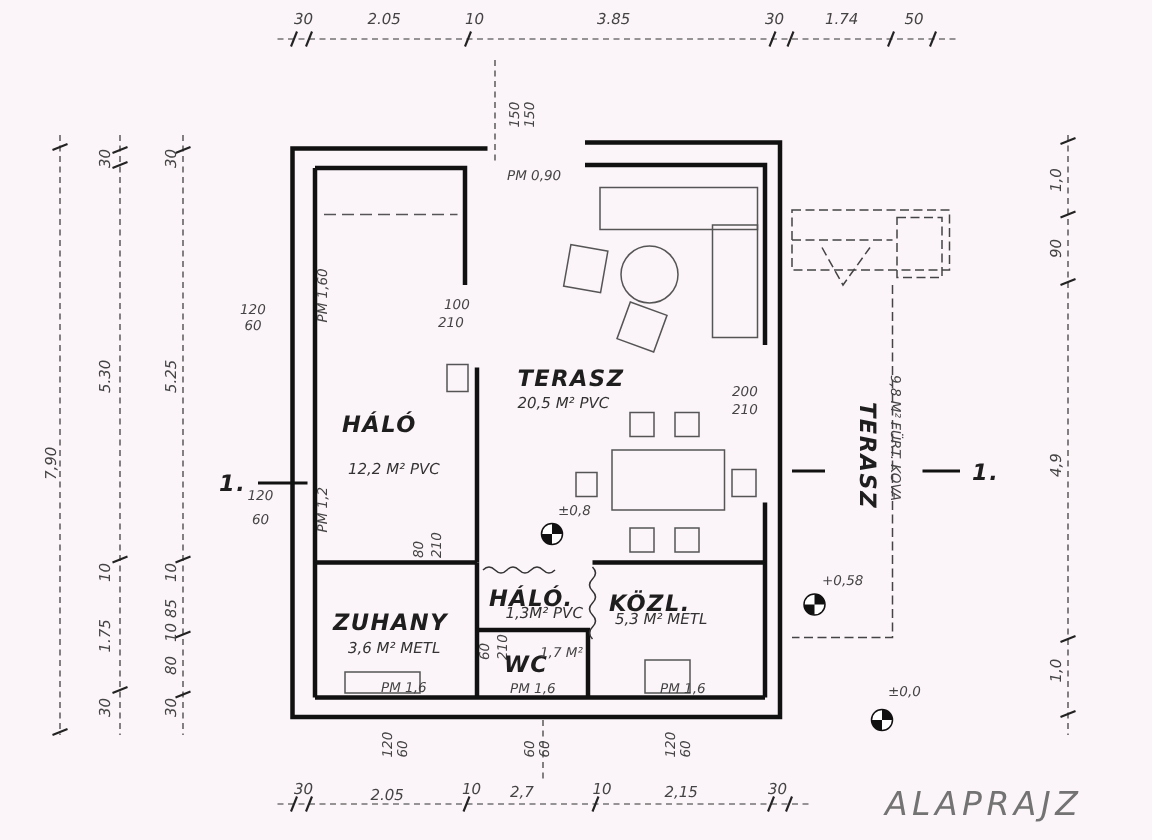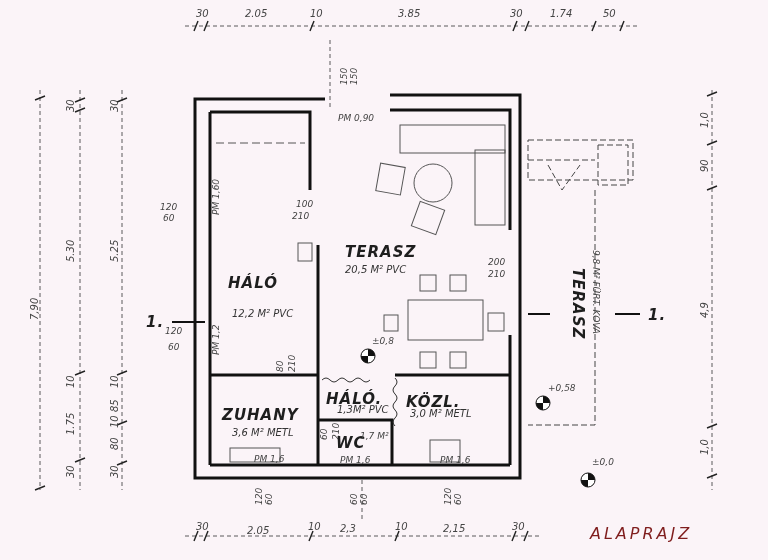--- a/index.html
+++ b/index.html
@@ -3,21 +3,21 @@
 <meta charset="utf-8">
 <style>
   html,body{margin:0;padding:0;background:#fbf4f8;}
   body{width:768px;height:560px;position:relative;overflow:hidden;font-family:"DejaVu Sans",sans-serif;color:#2a2a2a;}
   svg{position:absolute;left:0;top:0;}
   .lbl{position:absolute;font-style:italic;white-space:nowrap;line-height:1;}
   .dim{font-size:10px;color:#444;}
   .room{font-size:15px;font-weight:bold;letter-spacing:1px;color:#1e1e1e;}
   .area{font-size:10px;color:#333;}
   .small{font-size:9px;color:#444;}
-  .title{font-size:16px;letter-spacing:3px;color:#7f1d1d;}
+  .title{font-size:22px;letter-spacing:3px;color:#737373;}
   .rot{transform-origin:left top;transform:rotate(-90deg);}
   .rot90{transform-origin:left top;transform:rotate(90deg);}
 </style>
 </head>
 <body>
 
 <svg width="768" height="560" viewBox="0 0 768 560">
   <g stroke="#333" fill="none" stroke-dasharray="4 3" stroke-width="0.8">
 
     <line x1="185" y1="26" x2="640" y2="26"></line>
@@ -127,21 +127,21 @@
 <span class="lbl dim" style="left:245px;top:9px">2.05</span>
 <span class="lbl dim" style="left:310px;top:9px">10</span>
 <span class="lbl dim" style="left:398px;top:9px">3.85</span>
 <span class="lbl dim" style="left:510px;top:9px">30</span>
 <span class="lbl dim" style="left:550px;top:9px">1.74</span>
 <span class="lbl dim" style="left:603px;top:9px">50</span>
 
 <span class="lbl dim" style="left:196px;top:522px">30</span>
 <span class="lbl dim" style="left:247px;top:526px">2.05</span>
 <span class="lbl dim" style="left:308px;top:522px">10</span>
-<span class="lbl dim" style="left:340px;top:524px">2,3</span>
+<span class="lbl dim" style="left:340px;top:524px">2,7</span>
 <span class="lbl dim" style="left:395px;top:522px">10</span>
 <span class="lbl dim" style="left:443px;top:524px">2,15</span>
 <span class="lbl dim" style="left:512px;top:522px">30</span>
 
 <span class="lbl dim rot" style="left:30px;top:320px">7,90</span>
 <span class="lbl dim rot" style="left:66px;top:112px">30</span>
 <span class="lbl dim rot" style="left:66px;top:262px">5.30</span>
 <span class="lbl dim rot" style="left:66px;top:388px">10</span>
 <span class="lbl dim rot" style="left:66px;top:435px">1.75</span>
 <span class="lbl dim rot" style="left:66px;top:478px">30</span>
@@ -185,21 +185,21 @@
 <span class="lbl small" style="left:340px;top:456px">PM 1,6</span>
 <span class="lbl small" style="left:440px;top:456px">PM 1,6</span>
 
 <span class="lbl room" style="left:345px;top:245px">TERASZ</span>
 <span class="lbl area" style="left:345px;top:265px">20,5 M² PVC</span>
 <span class="lbl room" style="left:228px;top:276px">HÁLÓ</span>
 <span class="lbl area" style="left:232px;top:309px">12,2 M² PVC</span>
 <span class="lbl room" style="left:326px;top:392px">HÁLÓ.</span>
 <span class="lbl area" style="left:337px;top:405px">1,3M² PVC</span>
 <span class="lbl room" style="left:406px;top:395px">KÖZL.</span>
-<span class="lbl area" style="left:410px;top:409px">3,0 M² METL</span>
+<span class="lbl area" style="left:410px;top:409px">5,3 M² METL</span>
 <span class="lbl room" style="left:222px;top:408px">ZUHANY</span>
 <span class="lbl area" style="left:232px;top:428px">3,6 M² METL</span>
 <span class="lbl room" style="left:336px;top:436px">WC</span>
 <span class="lbl small" style="left:360px;top:432px">1,7 M²</span>
 <span class="lbl room rot90" style="left:585px;top:268px">TERASZ</span>
 <span class="lbl small rot90" style="left:600px;top:250px">9,8 M² FÜRT. KOVA</span>
 
 <span class="lbl small" style="left:372px;top:337px">±0,8</span>
 <span class="lbl small" style="left:548px;top:384px">+0,58</span>
 <span class="lbl small" style="left:592px;top:458px">±0,0</span>

